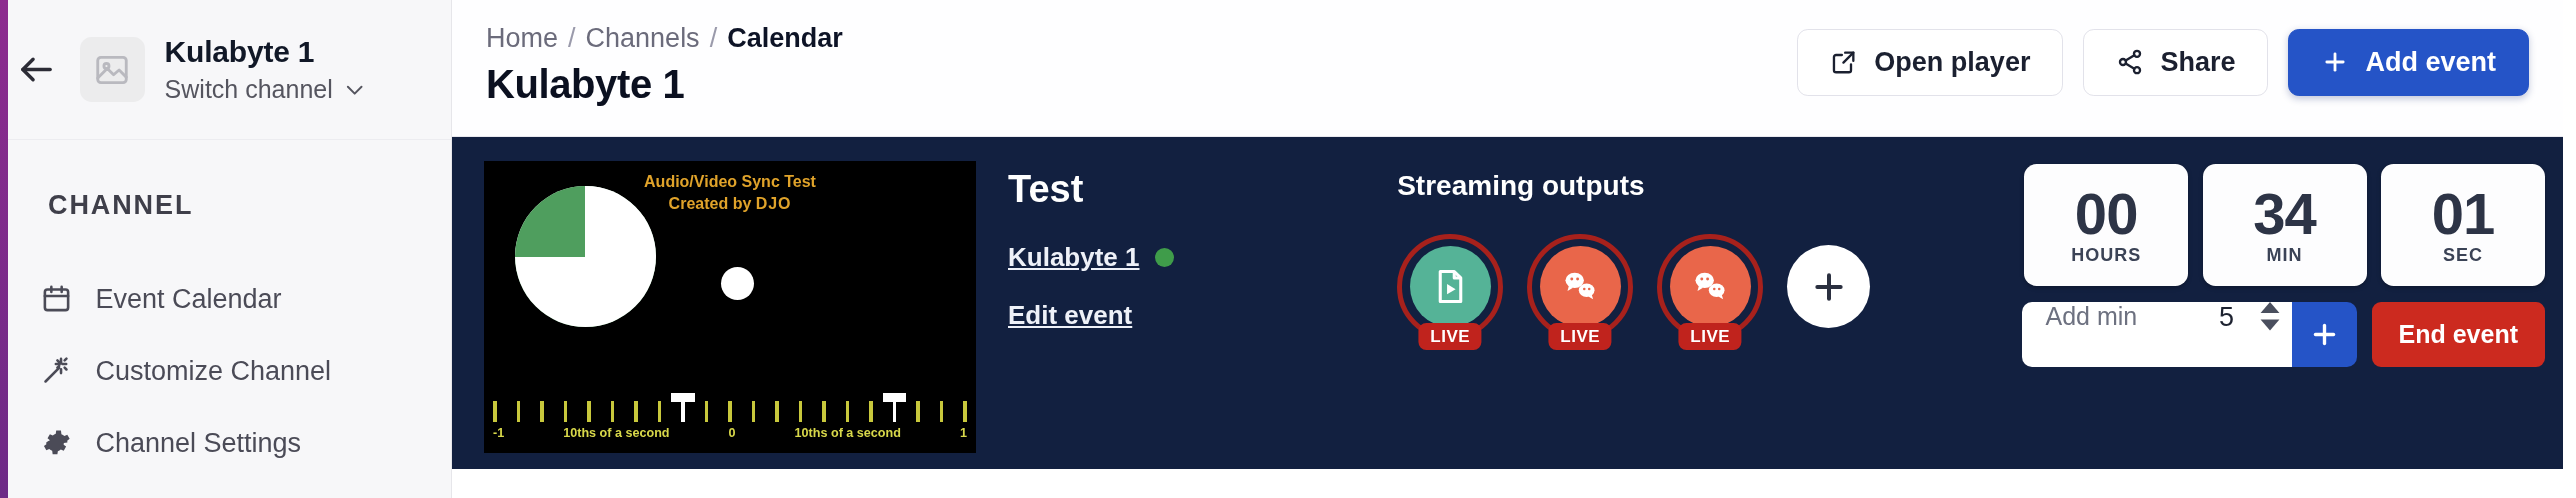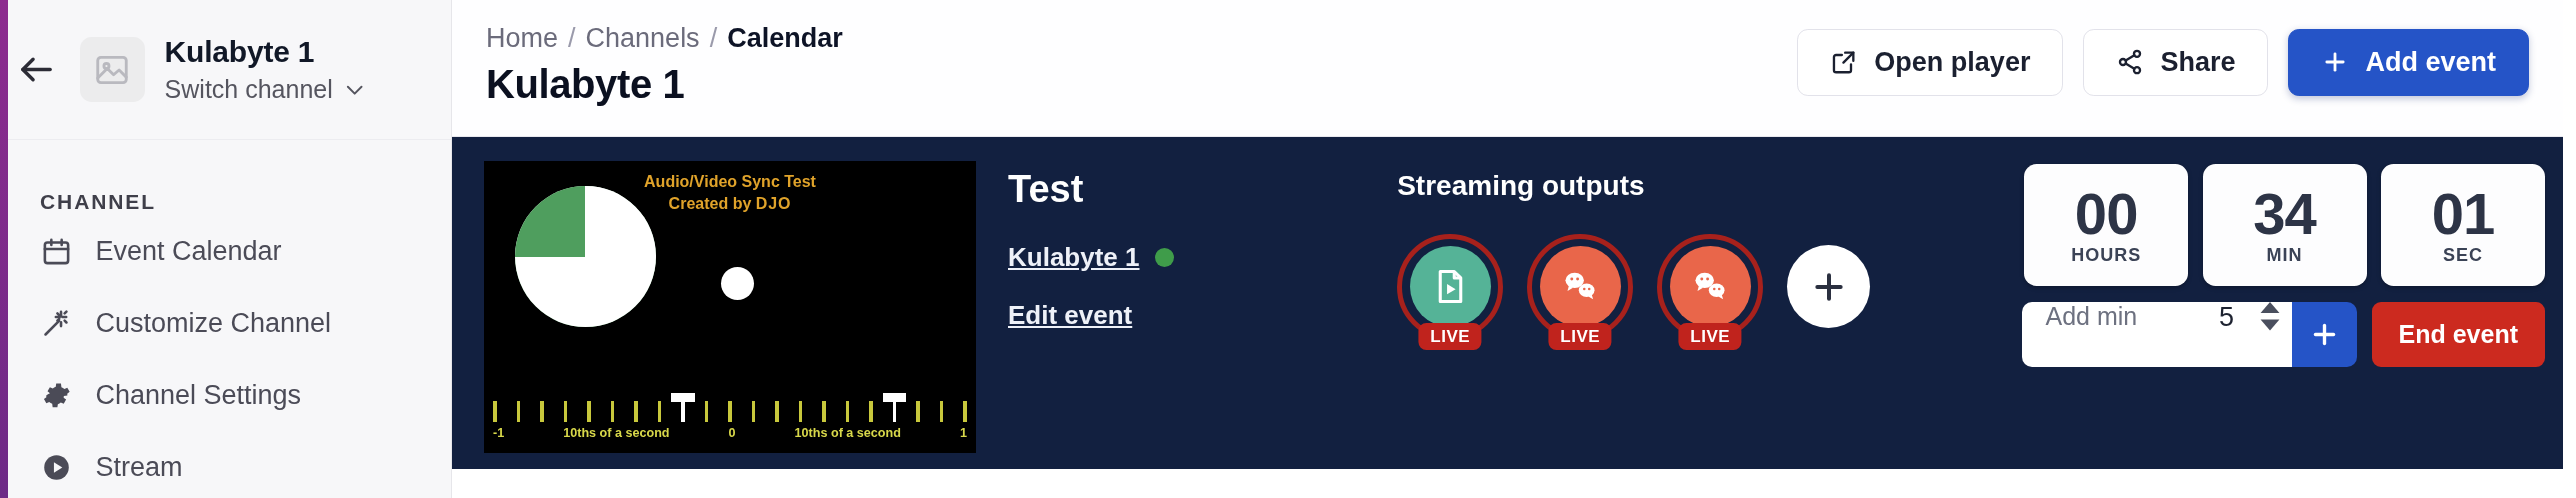--- a/index.html
+++ b/index.html
@@ -35,26 +35,26 @@
     background: #ececed; display: flex; align-items: center; justify-content: center;
     flex: 0 0 65px;
   }
   .ch-avatar svg { width: 38px; height: 38px; }
   .ch-meta { display: flex; flex-direction: column; gap: 6.3px; }
   .ch-name { font-size: 30px; font-weight: bold; color: #111827; letter-spacing: -0.2px; }
   .ch-switch { font-size: 25px; color: #55555f; display: flex; align-items: center; gap: 10px; cursor: pointer; }
   .ch-switch svg { width: 23.4px; height: 23.4px; }
 
   .sidebar-section-label {
-    font-size: 21px; font-weight: bold; color: #3f3f4a;
-    letter-spacing: 1.9px; padding: 50px 16px 0 40px;
+    font-size: 27px; font-weight: bold; color: #3f3f4a;
+    letter-spacing: 1.9px; padding: 50px 16px 0 40px; margin-left: 8px;
   }
   .nav-list { padding-top: 21.6px; }
   .nav-item {
-    display: flex; align-items: flex-start; gap: 23.4px;
+    display: flex; align-items: flex-end; gap: 23.4px;
     padding: 0 0 0 40px; height: 72px; cursor: pointer;
     color: #4b4b57; font-size: 27px;
   }
   .nav-icon { width: 32px; height: 32px; display:flex; align-items:center; justify-content:center; flex:0 0 32px; }
   .nav-icon svg { width: 31px; height: 31px; }
 
   
   .main { flex: 1 1 auto; display: flex; flex-direction: column; height: 469px; min-width:0; background:#fff; }
 
   .topbar {

